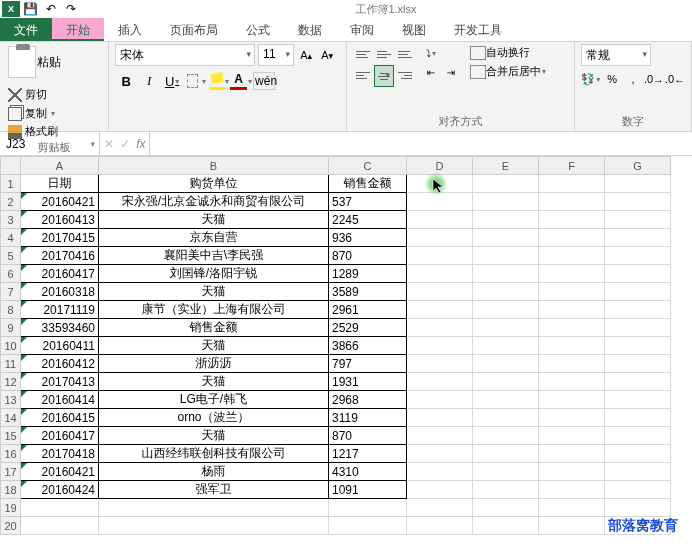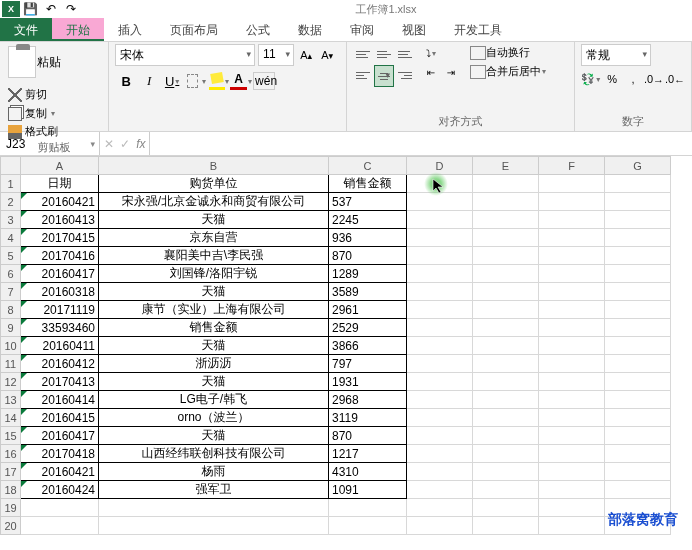--- a/index.html
+++ b/index.html
@@ -83,21 +83,21 @@
 .corner { width: 20px; background: #f0f0f0; border: 1px solid #ccc; }
 td.data { border: 0.5px solid #000; }
 td.data.date { text-align: right; position: relative; }
 td.data.date::before { content: ""; position: absolute; top: 0; left: 0; border-top: 6px solid #0a7a3b; border-right: 6px solid transparent; }
 td.data.unit { text-align: center; }
 td.data.amt { text-align: left; }
 td.hdr { border: 0.5px solid #000; text-align: center; font-size: 12px; }
 .cursor { position: absolute; width: 18px; height: 18px; pointer-events: none; }
 .cursor .hl { width: 24px; height: 24px; background: radial-gradient(circle, rgba(90,200,90,0.7) 30%, rgba(90,200,90,0) 70%); border-radius: 50%; position: absolute; top: -4px; left: -6px; }
 .cursor svg { position: absolute; top: 2px; left: 2px; }
-.watermark { position: absolute; right: 14px; bottom: 6px; color: #1b4fd1; font-weight: bold; font-size: 14px; font-family: SimSun; }
+.watermark { position: absolute; right: 14px; bottom: 0; color: #1b4fd1; font-weight: bold; font-size: 14px; font-family: SimSun; }
 .drop { font-size: 8px; color: #777; margin-left: 1px; }
 </style>
 </head>
 <body>
 
 <div class="titlebar">
   <div class="qat">
     <span class="icon-excel">X</span>
     <span>💾</span>
     <span>↶</span>

